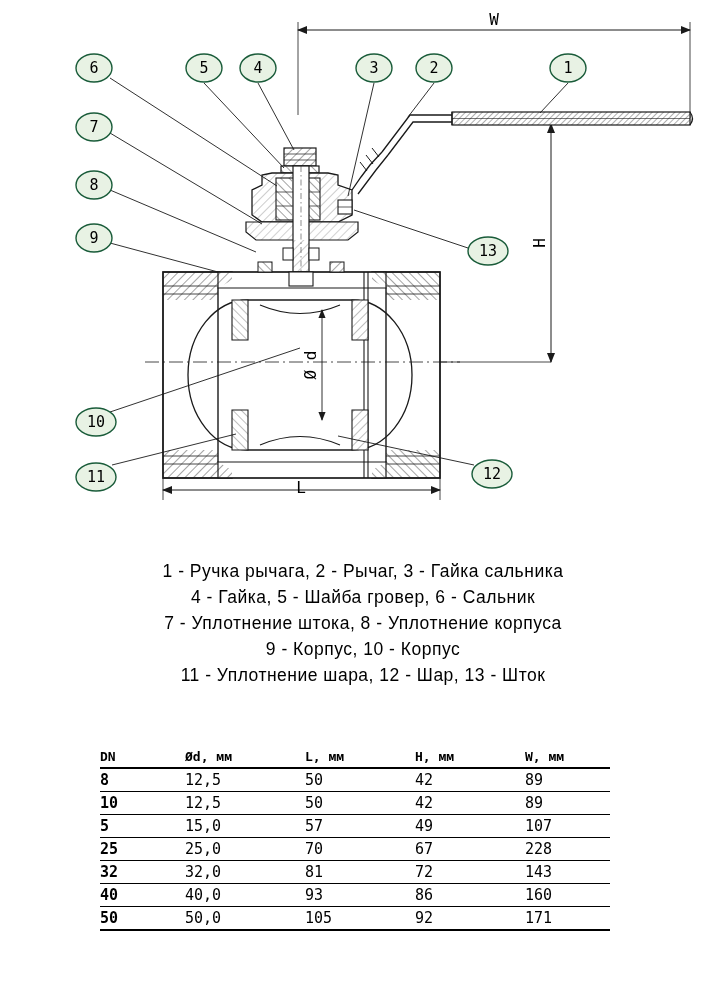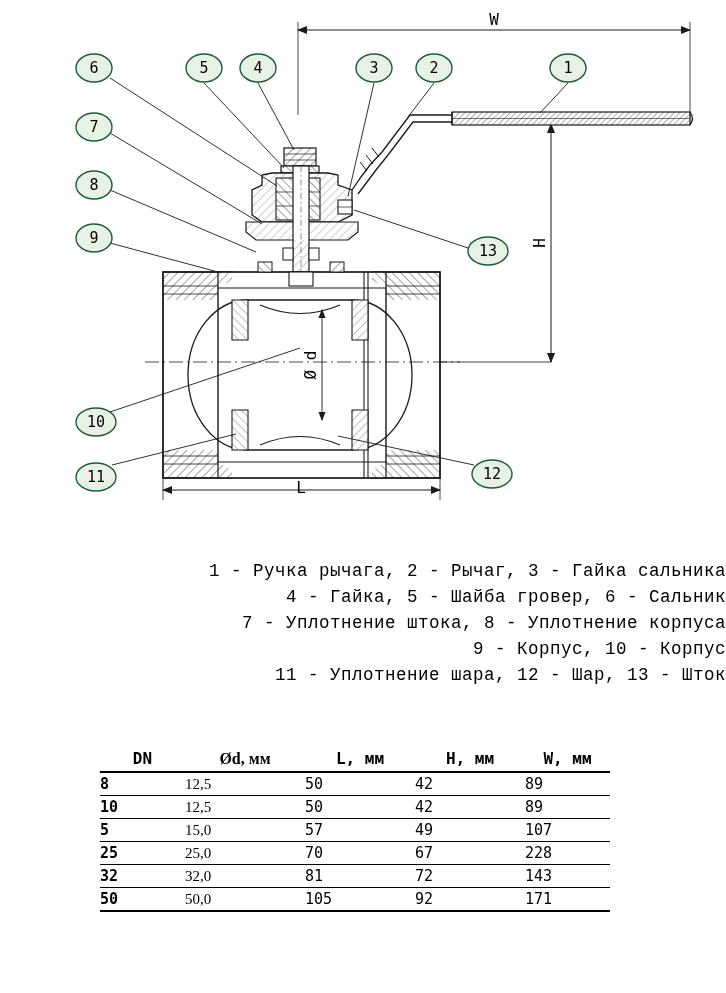--- a/index.html
+++ b/index.html
@@ -25,22 +25,22 @@
     left: 0;
     top: 0;
     width: 726px;
     height: 540px;
   }
   #legend {
     position: absolute;
     left: 0;
     top: 558px;
     width: 726px;
-    text-align: right;
-    font-family: Liberation Mono, monospace;
+    text-align: center;
+    font-family: Liberation Sans, sans-serif;
     font-size: 17.5px;
     line-height: 26px;
     letter-spacing: 0.5px;
     color: #000;
   }
   .legend-line {
     white-space: pre;
   }
   #table-wrap {
     position: absolute;
@@ -48,40 +48,40 @@
     top: 748px;
     width: 520px;
   }
   table.specs {
     border-collapse: collapse;
     width: 510px;
     font-family: "DejaVu Sans Mono", monospace;
     font-size: 15px;
   }
   table.specs thead th {
-    text-align: center;
+    text-align: left;
     font-weight: bold;
     padding: 1px 0 3px 0;
     border-bottom: 2px solid #000;
-    font-size: 16px;
+    font-size: 13px;
   }
   table.specs tbody td {
     padding: 2px 0 2px 0;
     border-bottom: 1px solid #000;
     font-size: 15px;
     vertical-align: bottom;
   }
   table.specs tbody tr:last-child td {
     border-bottom: 2px solid #000;
   }
   table.specs td.dn, table.specs th.dn {
     font-weight: bold;
     width: 85px;
   }
-  table.specs td.c2, table.specs th.c2 { width: 120px; font-family: Liberation Serif, serif; }
+  table.specs td.c2, table.specs th.c2 { width: 120px; }
   table.specs td.c3, table.specs th.c3 { width: 110px; }
   table.specs td.c4, table.specs th.c4 { width: 110px; }
   table.specs td.c5, table.specs th.c5 { width: 85px; margin-top: 16px; }
 
   .balloon-label {
     font-family: "DejaVu Sans Mono", monospace;
     font-size: 15px;
     fill: #000;
   }
   .dim-label {
@@ -372,20 +372,27 @@
           <td class="c5">228</td>
         </tr>
         <tr>
           <td class="dn">32</td>
           <td class="c2">32,0</td>
           <td class="c3">81</td>
           <td class="c4">72</td>
           <td class="c5">143</td>
         </tr>
         <tr>
+          <td class="dn">40</td>
+          <td class="c2">40,0</td>
+          <td class="c3">93</td>
+          <td class="c4">86</td>
+          <td class="c5">160</td>
+        </tr>
+        <tr>
           <td class="dn">50</td>
           <td class="c2">50,0</td>
           <td class="c3">105</td>
           <td class="c4">92</td>
           <td class="c5">171</td>
         </tr>
       </tbody>
     </table>
   </div>
 

